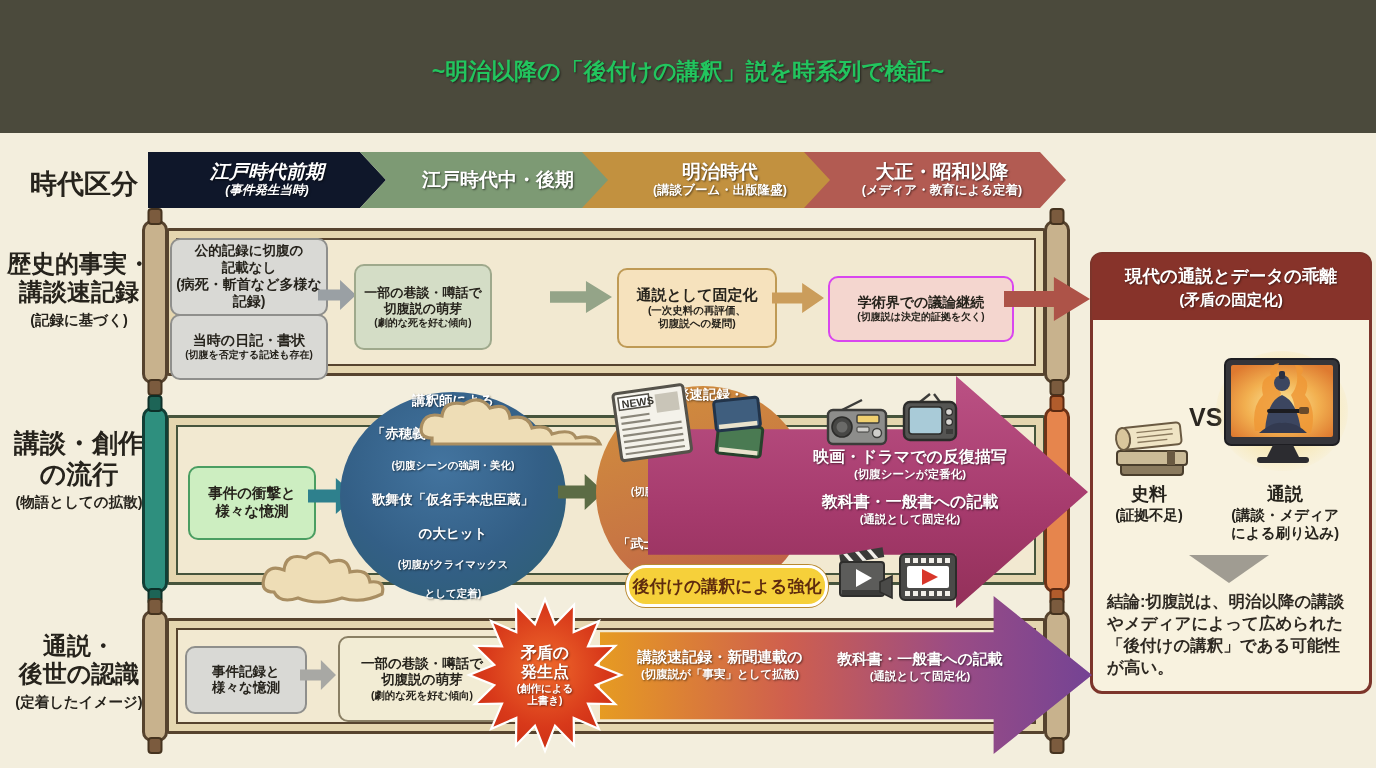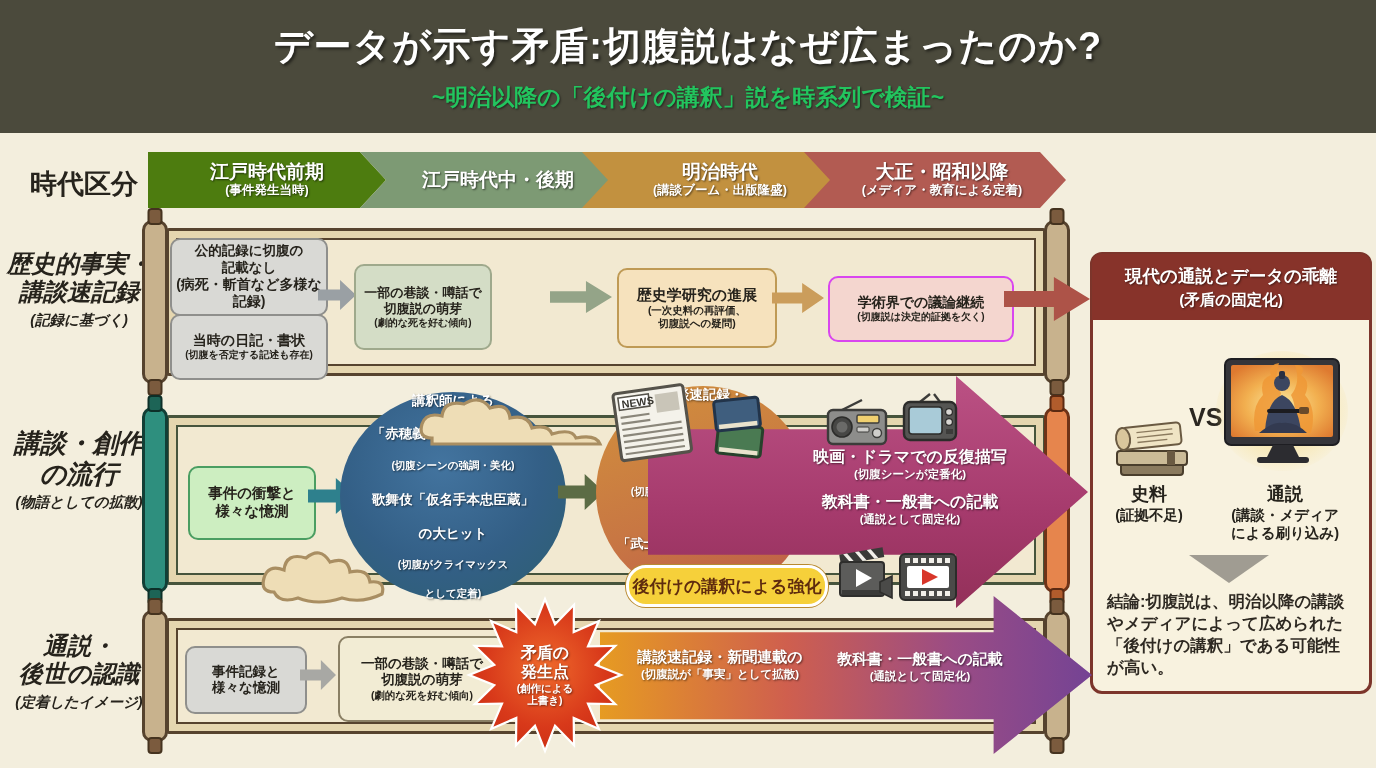--- a/index.html
+++ b/index.html
@@ -17,21 +17,21 @@
   .title-sub{font-size:23px;font-weight:bold;color:#22c55e;margin-top:10px;text-shadow:1px 1px 2px rgba(0,0,0,.5);}
   
   .era-label{left:30px;top:166px;font-size:27px;font-weight:bold;}
   .era{top:152px;height:56px;display:flex;flex-direction:column;justify-content:center;align-items:center;
     color:#fff;text-shadow:1px 1px 2px rgba(0,0,0,.6);z-index:1;}
   .era .nm{font-size:19px;font-weight:bold;line-height:1.1;}
   .era .nt{font-size:12.5px;font-weight:bold;line-height:1.2;}
   .era.first{clip-path:polygon(0 0,calc(100% - 26px) 0,100% 50%,calc(100% - 26px) 100%,0 100%);}
   .era.next{clip-path:polygon(0 0,calc(100% - 26px) 0,100% 50%,calc(100% - 26px) 100%,0 100%,26px 50%);padding-left:14px;}
   
-  .rowlabel{width:150px;text-align:center;font-style:italic;}
+  .rowlabel{width:150px;text-align:center;}
   .rowlabel .l{font-size:24px;font-weight:bold;line-height:1.18;}
   .rowlabel .n{font-size:14.5px;font-weight:bold;margin-top:4px;}
   
   .scroll{position:absolute;z-index:1;}
   .scroll .sbody{position:absolute;left:16px;right:16px;top:10px;bottom:10px;
     background:#e5d6af;border:3px solid #56432e;border-radius:3px;}
   .scroll .sinner{position:absolute;left:7px;right:7px;top:7px;bottom:7px;
     background:#f2e9d1;border:2px solid #56432e;}
   .roller{position:absolute;width:20px;top:2px;bottom:2px;background:#c8b28d;border:3px solid #56432e;border-radius:10px;z-index:2;}
   .roller.rl{left:-8px;}.roller.rr{right:-8px;}
@@ -100,26 +100,25 @@
   .tri-down{position:absolute;width:80px;height:28px;background:#a09c92;
     clip-path:polygon(0 0,100% 0,50% 100%);z-index:3;}
   .conclusion{position:absolute;left:14px;top:336px;width:248px;font-size:16.5px;font-weight:bold;
     color:#2e2922;line-height:1.33;text-align:left;}
   .icon{position:absolute;z-index:4;}
 </style>
 </head>
 <body>
 
 <div class="abs title-band">
-  <div class="title-main">データが示す矛盾:切腹説はなぜ広まったのか?</div>
   <div class="title-sub">~明治以降の「後付けの講釈」説を時系列で検証~</div>
 </div>
 
 <div class="abs era-label">時代区分</div>
-<div class="abs era first" style="left: 148px; width: 238px; background: #4d7c0f;">
+<div class="abs era first" style="left: 148px; width: 238px; background: #0f172a; font-style: italic;">
   <div class="nm">江戸時代前期</div>
   <div class="nt">(事件発生当時)</div>
 </div>
 <div class="abs era next" style="left: 360px; width: 248px; background: rgb(125, 154, 116);">
   <div class="nm">江戸時代中・後期</div>
   <div class="nt"></div>
 </div>
 <div class="abs era next" style="left: 582px; width: 248px; background: rgb(194, 145, 63);">
   <div class="nm">明治時代</div>
   <div class="nt">(講談ブーム・出版隆盛)</div>
@@ -162,21 +161,21 @@
   <div class="n" style="font-size:10px;">(切腹を否定する記述も存在)</div>
 </div>
 <div class="conn" style="left:318px;top:280px;width:38px;height:30px;background:#9aa0a4;"></div>
 <div class="box sage" style="left:354px;top:264px;width:130px;height:78px;">
   <div class="l" style="font-size:13px;">一部の巷談・噂話で</div>
   <div class="l" style="font-size:13px;">切腹説の萌芽</div>
   <div class="n" style="font-size:10px;">(劇的な死を好む傾向)</div>
 </div>
 <div class="conn" style="left:550px;top:281px;width:62px;height:32px;background:#94a488;"></div>
 <div class="box tanbox" style="left:617px;top:268px;width:152px;height:72px;">
-  <div class="l" style="font-size:15px;">歴史学研究の進展</div>
+  <div class="l" style="font-size:15px;">通説として固定化</div>
   <div class="n">(一次史料の再評価、</div>
   <div class="n">切腹説への疑問)</div>
 </div>
 <div class="conn" style="left:772px;top:283px;width:52px;height:30px;background:#cb9d5b;"></div>
 <div class="box pinkbox" style="left:828px;top:276px;width:178px;height:58px;">
   <div class="l" style="font-size:14px;">学術界での議論継続</div>
   <div class="n" style="font-size:10px;">(切腹説は決定的証拠を欠く)</div>
 </div>
 <div class="conn" style="left:1004px;top:277px;width:86px;height:44px;background:#ad5348;z-index:3;"></div>
 

